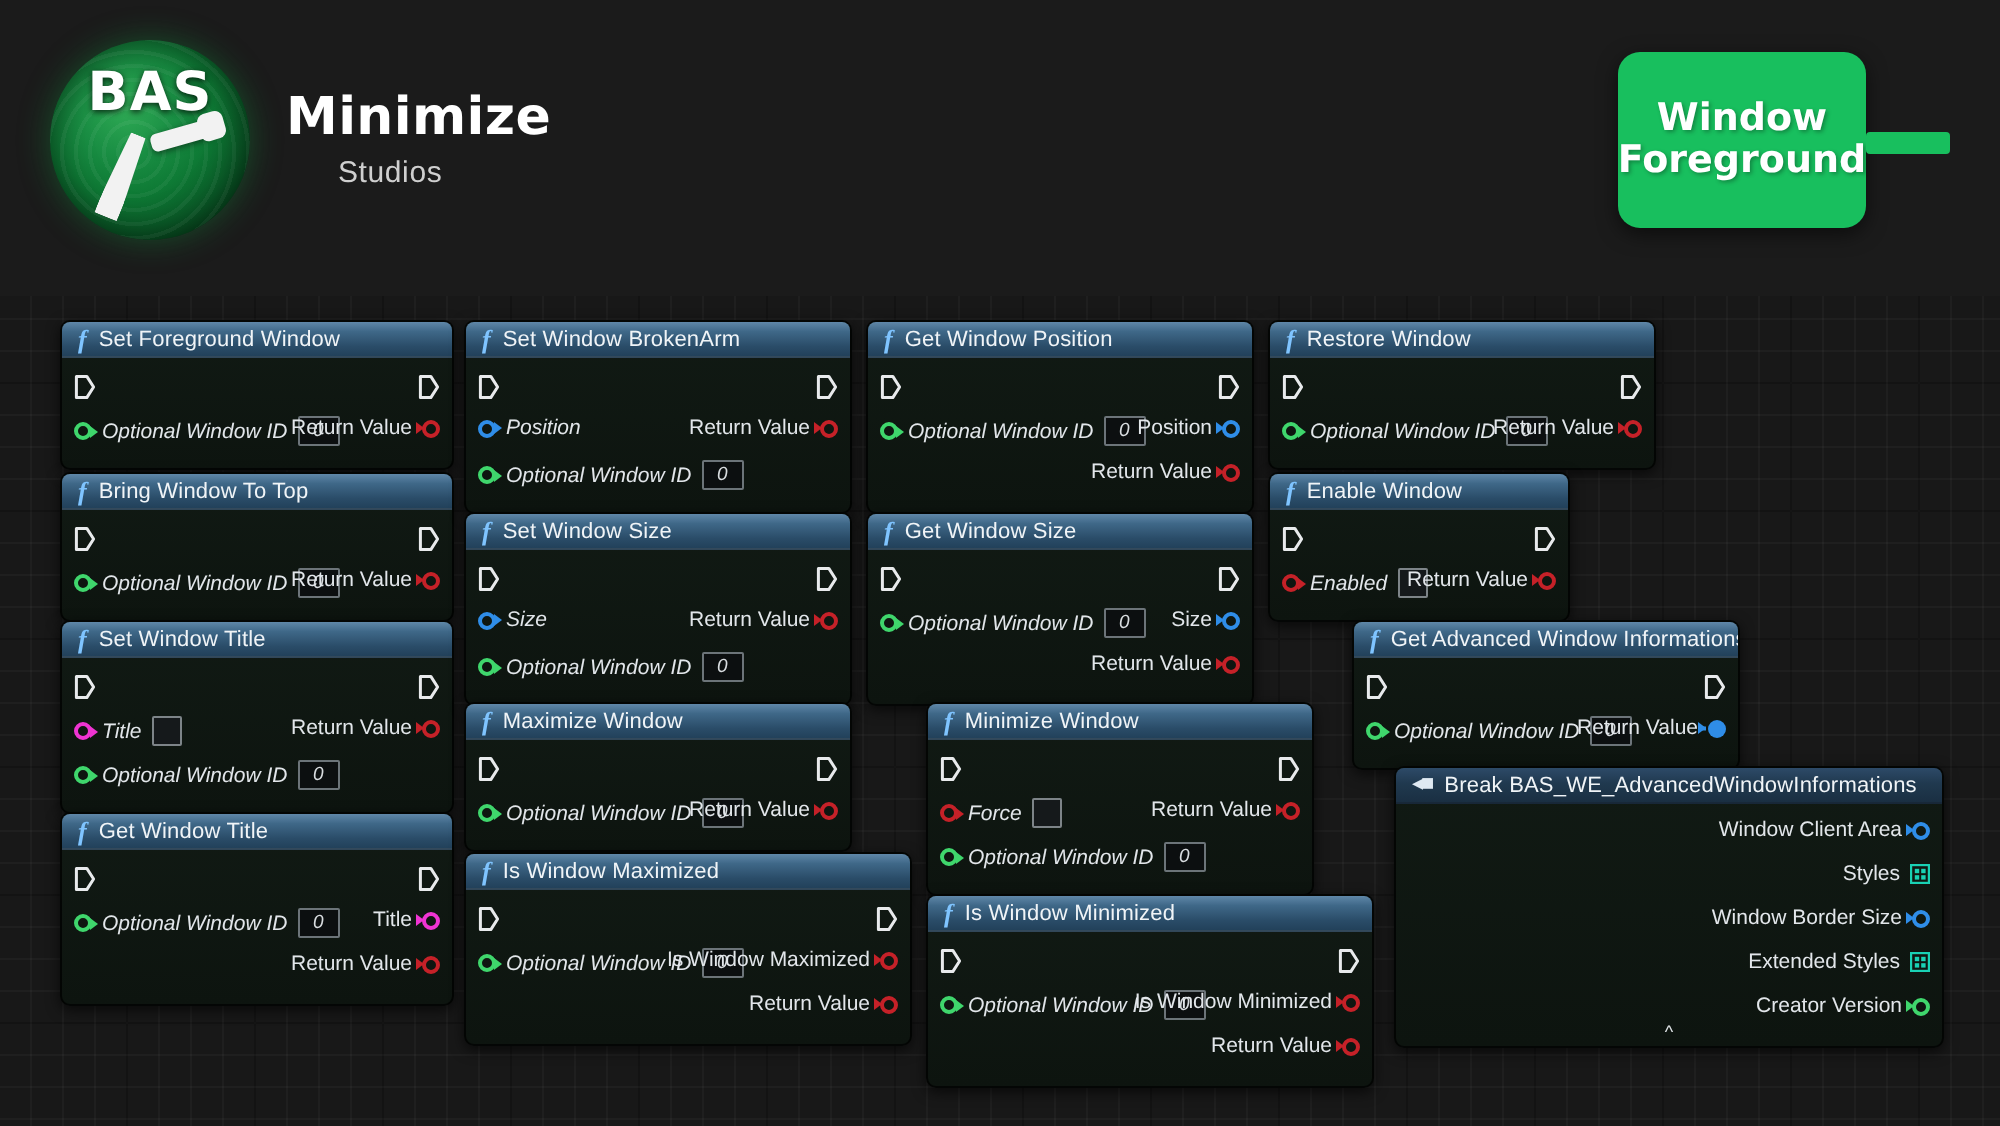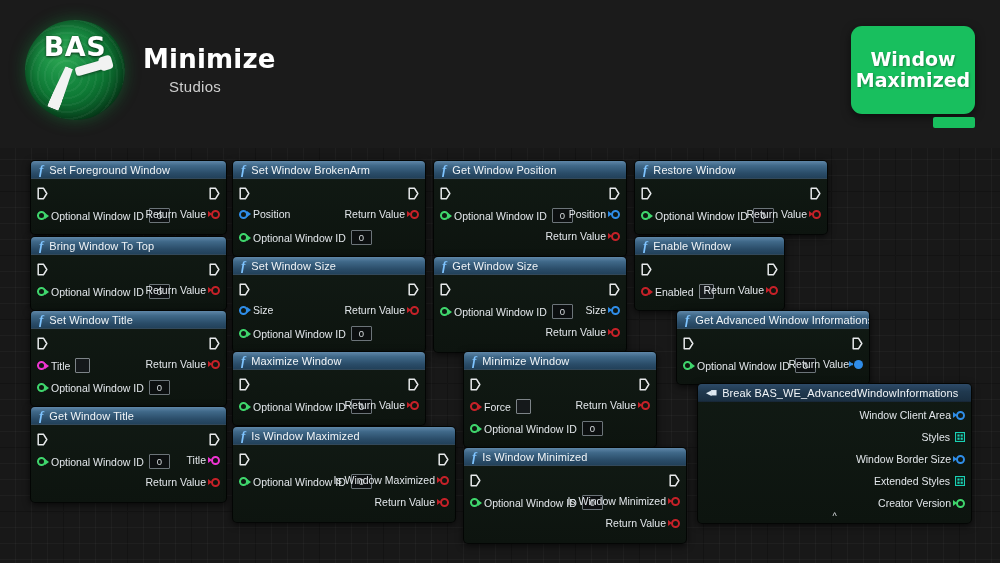--- a/index.html
+++ b/index.html
@@ -47,21 +47,21 @@
   .bone-a{width:12px;height:44px;left:30px;top:46px;transform:rotate(22deg);
     clip-path:polygon(18% 0,82% 0,100% 78%,100% 100%,0 100%,0 78%);}
   .bone-a:after{content:"";position:absolute;left:-5px;bottom:-3px;width:22px;height:12px;background:#f2f2f2;border-radius:4px;transform:rotate(-10deg);}
   .bone-b{width:34px;height:9px;left:50px;top:43px;transform:rotate(-16deg);}
   .bone-b:after{content:"";position:absolute;right:-4px;top:-3px;width:13px;height:14px;background:#f2f2f2;border-radius:4px;}
   .brand-text{display:flex;flex-direction:column;line-height:1;}
   .brand-main{font-family:"DejaVu Sans", sans-serif;font-weight:bold;font-size:26px;color:#ffffff;letter-spacing:.2px;}
   .brand-sub{font-family:Liberation Sans, sans-serif;font-size:15px;color:#cfcfcf;margin-top:7px;margin-left:26px;letter-spacing:.3px;}
 
   
-  #badge{position:absolute;right:25px;top:26px;z-index:6;display:flex;flex-direction:column;align-items:flex-end;}
+  #badge{position:absolute;right:25px;top:26px;z-index:6;display:flex;flex-direction:row;align-items:center;}
   .badge-screen{
     width:112px;min-height:72px;border-radius:11px;background:#18bf5e;
     display:flex;flex-direction:column;align-items:center;justify-content:center;
     padding:8px 6px;box-shadow:0 3px 10px rgba(0,0,0,.55);
   }
   .badge-line{font-family:"DejaVu Sans", sans-serif;font-weight:bold;font-size:19px;color:#ffffff;line-height:1.12;text-shadow:1px 1px 2px rgba(0,0,0,.3);}
   .badge-stand{width:42px;height:11px;background:#18bf5e;border-radius:2px;margin-top:3px;}
 
   
   .node{
@@ -92,21 +92,21 @@
   .exec{
     position:absolute;top:4px;width:11px;height:13px;
   }
   .exec svg{display:block;}
   .exec.in{left:6px;}
   .exec.out{right:6px;}
 
   
   .pin-row{position:relative;height:22px;}
   .pin{position:absolute;display:flex;align-items:center;gap:5px;top:3px;}
-  .pin.left{left:6px;}
+  .pin.left{left:6px;font-style:italic;}
   .pin.right{right:6px;flex-direction:row-reverse;}
   .pin-label{font-size:10.5px;color:#e2e6ea;white-space:nowrap;}
   .dot{width:9px;height:9px;border-radius:50%;box-sizing:border-box;border:2px solid #888;position:relative;flex:0 0 auto;}
   .dot.filled{border:none;}
   .dot:after{content:"";position:absolute;top:50%;width:3px;height:1.5px;background:inherit;}
   .dot.left-pin:after{right:-4px;transform:translateY(-50%);}
   .dot.right-pin:after{left:-4px;transform:translateY(-50%);}
   .arr{position:absolute;top:50%;transform:translateY(-50%);width:0;height:0;
        border-top:3px solid transparent;border-bottom:3px solid transparent;}
   .dot.left-pin .arr{right:-5px;border-left:4px solid currentColor;}
@@ -138,21 +138,21 @@
     </div>
     <div class="brand-text">
       <div class="brand-main">Minimize</div>
       <div class="brand-sub">Studios</div>
     </div>
   </div>
 
   <div id="badge">
     <div class="badge-screen">
       <div class="badge-line">Window</div>
-      <div class="badge-line">Maximized</div>
+      <div class="badge-line">Foreground</div>
     </div>
     <div class="badge-stand"></div>
   </div>
 
   <svg id="wires">
     <path d="M864 360 C 905 372, 760 368, 712 404" stroke="#2f8de8" stroke-width="1.6" fill="none" opacity="0.95"></path>
   </svg>
 
   <div id="nodes-layer">
       <div class="node" style="left: 30px; top: 160px; width: 195px;">

